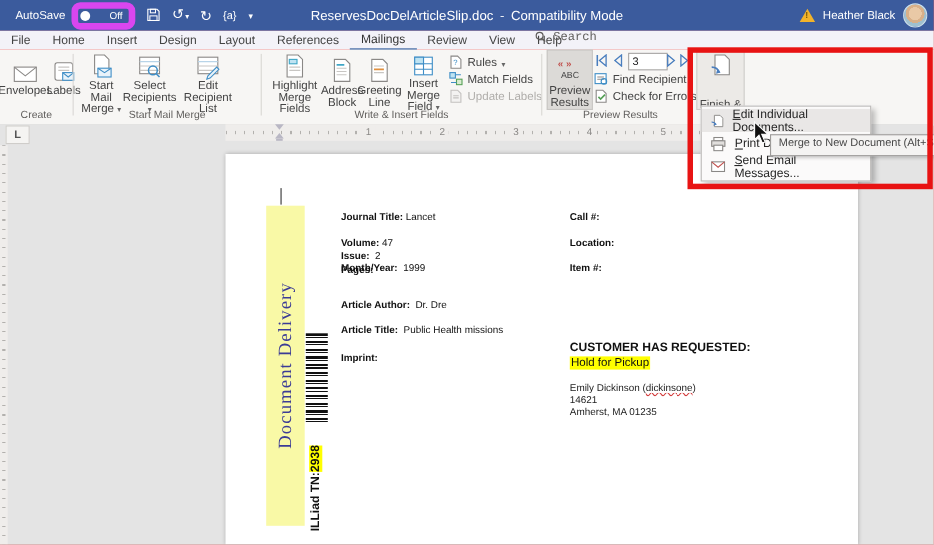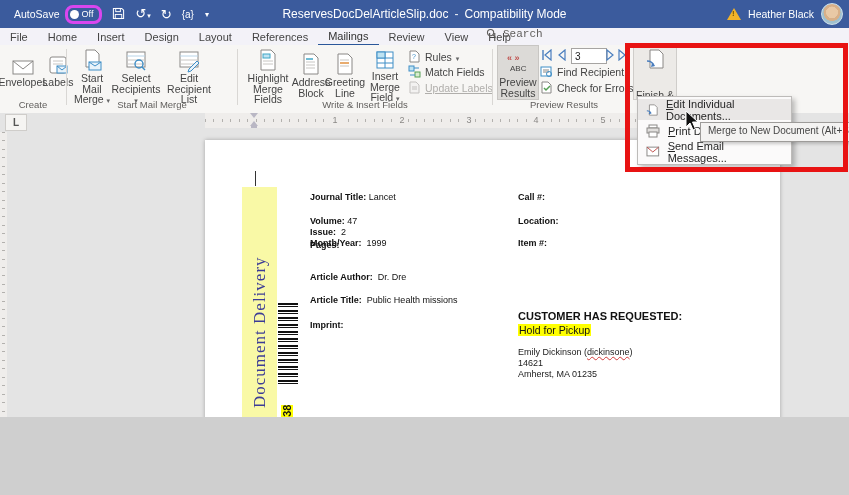--- a/index.html
+++ b/index.html
@@ -1,25 +1,25 @@
 <!DOCTYPE html>
 <html><head>
 <meta charset="utf-8">
 <style>
   html,body{margin:0;padding:0;background:#cfcfcf;}
-  .screen{position:relative;width:849px;height:417px;overflow:hidden;
+  .screen{position:relative;width:849px;height:495px;overflow:hidden;
     font-family:"Liberation Sans","DejaVu Sans",sans-serif;background:#ef4444;
     -webkit-font-smoothing:antialiased;}
 
   
   .titlebar{position:absolute;left:0;top:0;width:849px;height:28px;background:#3b5b9d;
     color:#fff;font-size:11px;display:flex;align-items:center;}
   .qat{display:flex;align-items:center;gap:10px;padding-left:14px;}
   .autosave{display:flex;align-items:center;gap:5px;font-size:10.5px;}
-  .pill{display:inline-flex;align-items:center;gap:3px;border:3px solid #d946ef;border-radius:8px;
+  .pill{display:inline-flex;align-items:center;gap:18px;border:6px solid #d946ef;border-radius:8px;
     height:13px;padding:0 6px 0 2px;font-size:9px;}
   .knob{width:9px;height:9px;border-radius:50%;background:#fff;display:inline-block;}
   .qat-ic{font-size:13px;line-height:13px;cursor:default;}
   .tiny-arrow{font-size:7px;margin-left:1px;}
   .title-center{position:absolute;left:0;right:0;top:0;height:28px;display:flex;align-items:center;
     justify-content:center;font-size:12px;pointer-events:none;}
   .title-center span{pointer-events:auto;}
   .title-sep{margin:0 6px;opacity:.9;}
   .account{position:absolute;right:6px;top:0;height:28px;display:flex;align-items:center;gap:7px;font-size:10.5px;}
   .warn-tri{width:0;height:0;border-left:7px solid transparent;border-right:7px solid transparent;
@@ -290,21 +290,21 @@
       <span class="ddarrow">▾</span>
     </div>
     <div class="sbtn" style="left:408px;top:19px;">
       <svg width="13" height="13" viewBox="0 0 13 13">
           <rect x="1" y="1" width="5" height="5" fill="#bfe3f2" stroke="#3f8ec6"></rect>
           <rect x="7" y="7" width="5" height="5" fill="#d9ecd0" stroke="#56a056"></rect>
           <path d="M6 3h5M7 10H2" stroke="#3f8ec6" fill="none"></path>
         </svg>
       <span>Match Fields</span>
     </div>
-    <div class="sbtn disabled" style="left:408px;top:35px;text-decoration:underline;">
+    <div class="sbtn disabled" style="left:408px;top:35px;">
       <svg width="13" height="13" viewBox="0 0 13 13">
           <path d="M2 1h6l3 3v8H2z" fill="#f3f2f1" stroke="#c3c1bf"></path>
           <line x1="4" y1="6" x2="9" y2="6" stroke="#c3c1bf"></line>
           <line x1="4" y1="8" x2="9" y2="8" stroke="#c3c1bf"></line>
         </svg>
       <span>Update Labels</span>
     </div>
     <div class="rsep" style="left:492px;"></div>
     <div class="grouplabel" style="left:242px;width:246px;">Write &amp; Insert Fields</div>
 

